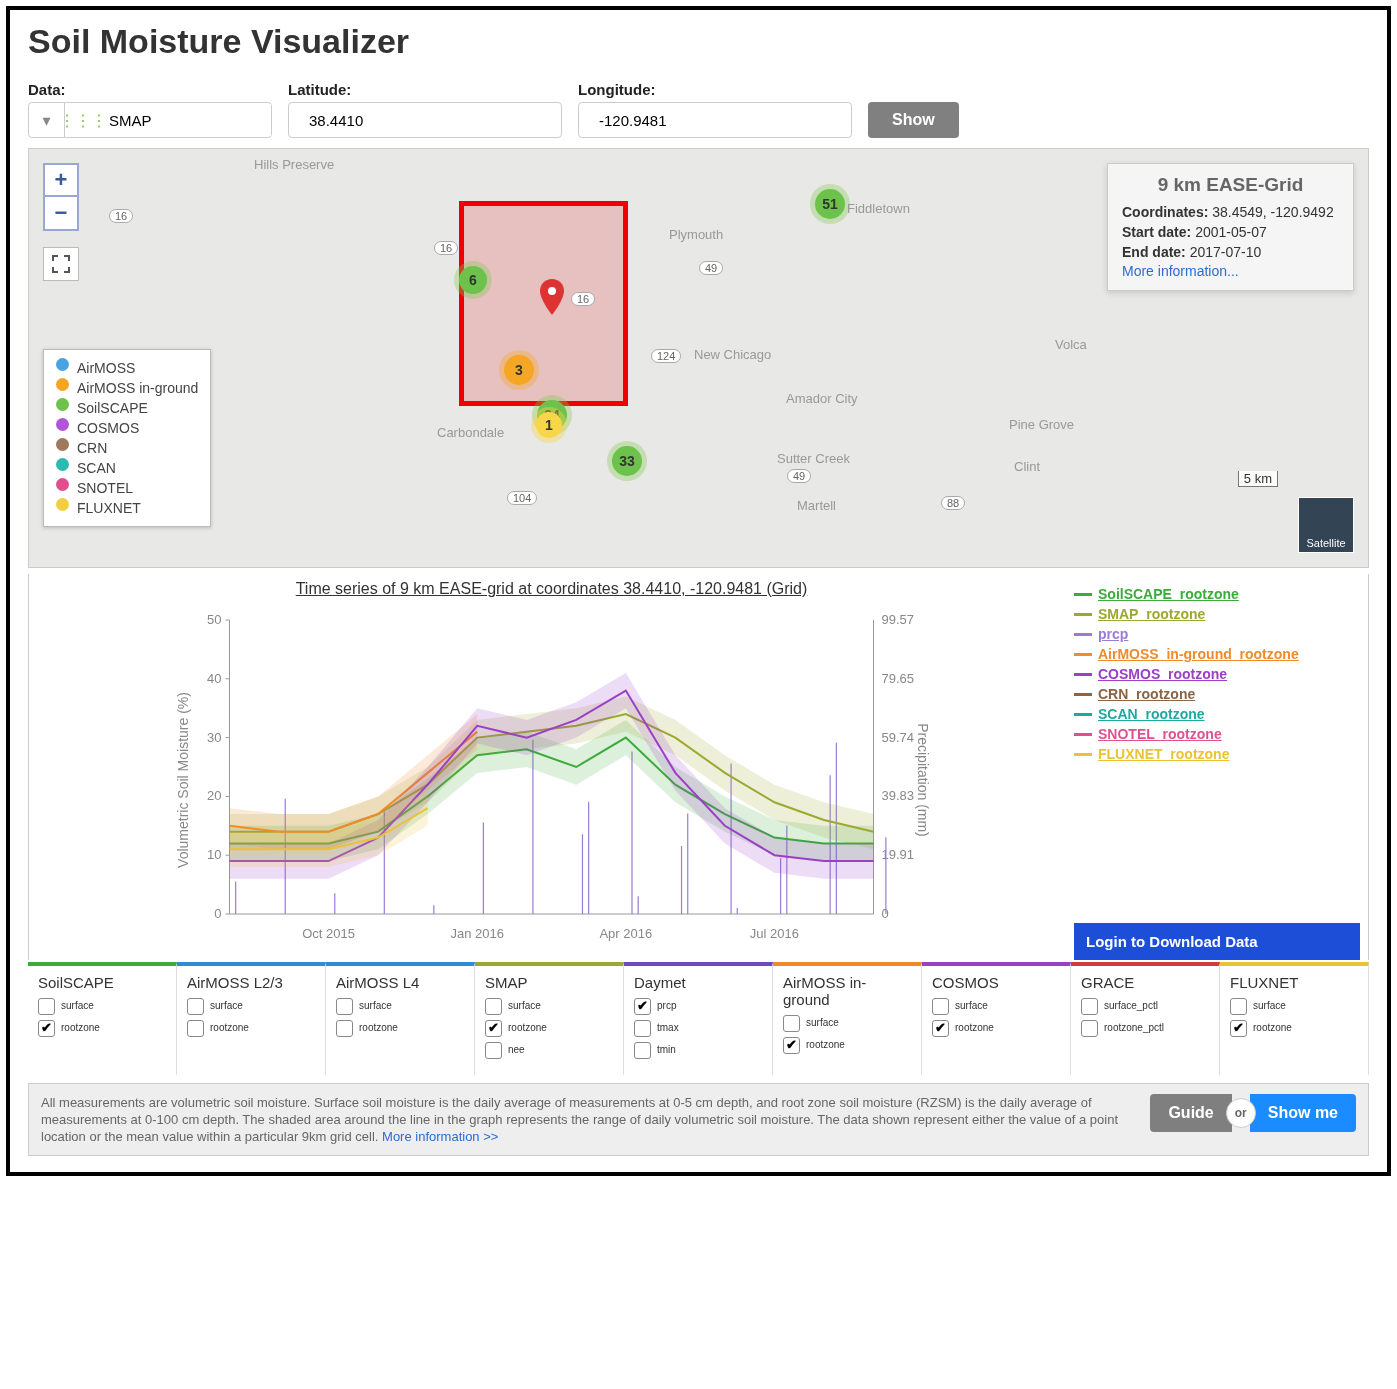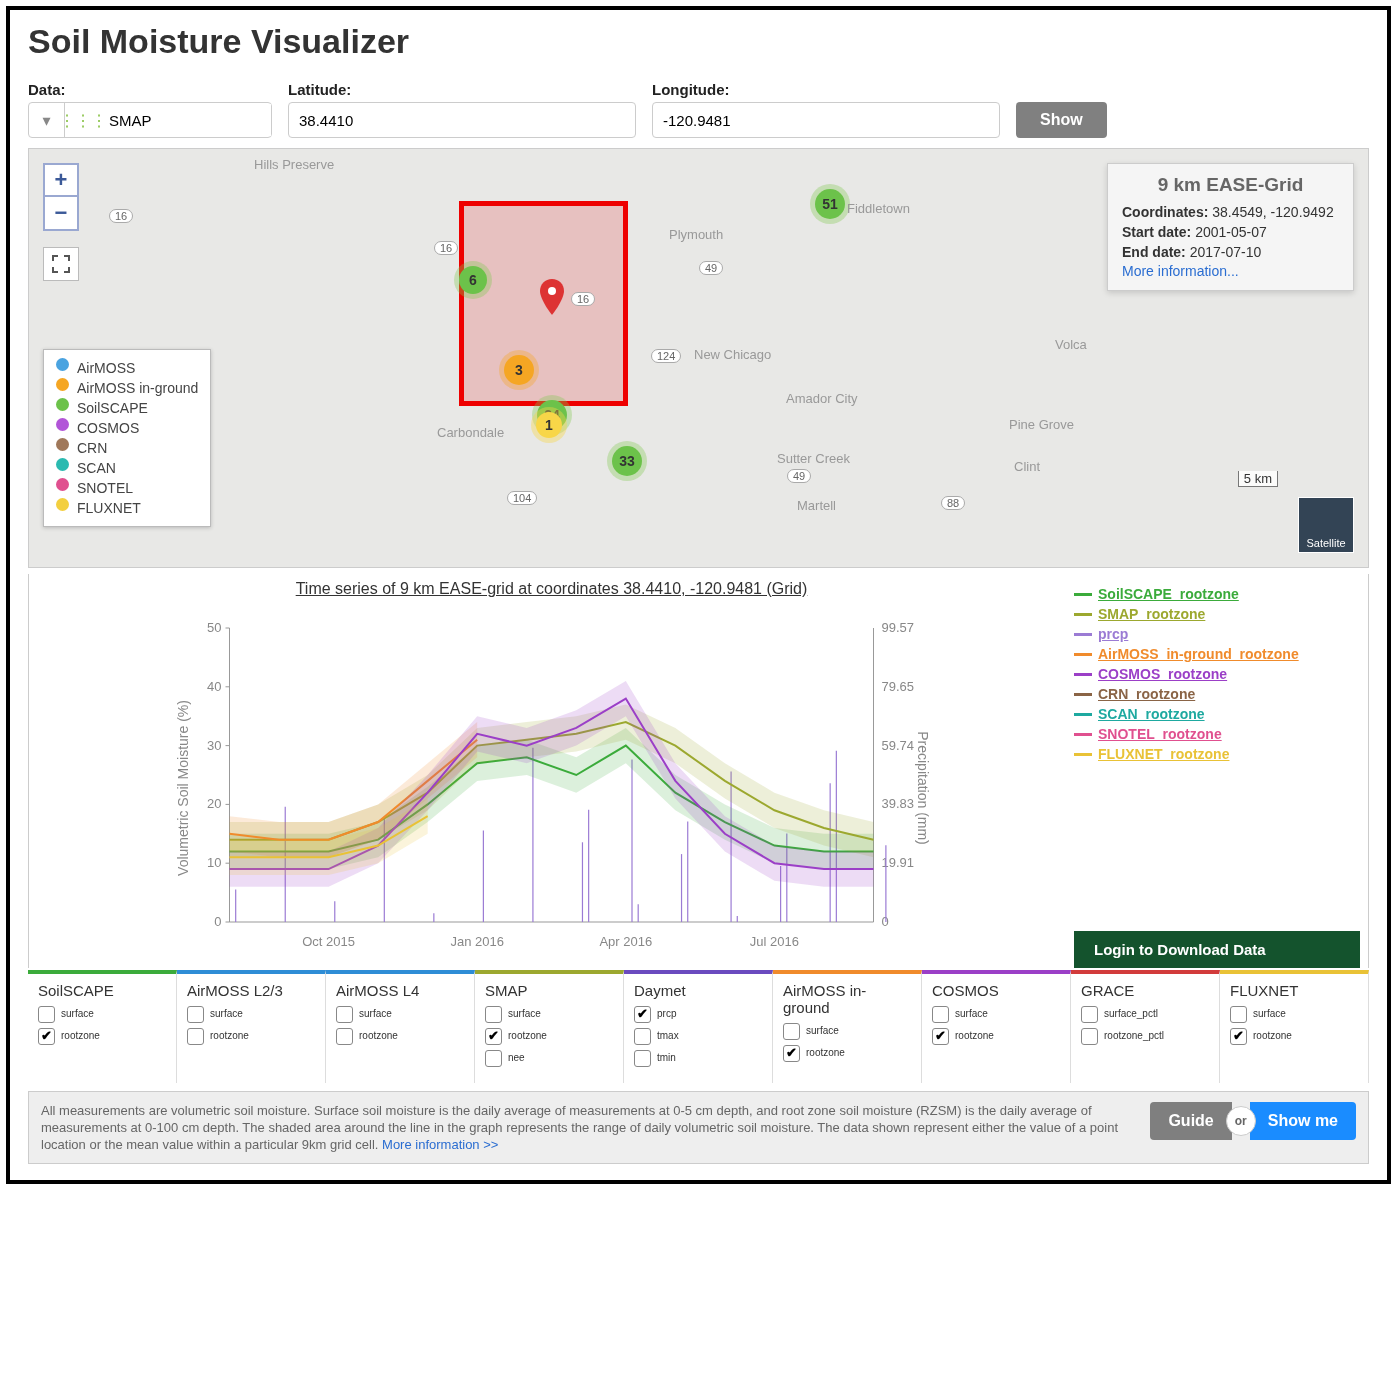--- a/index.html
+++ b/index.html
@@ -6,21 +6,21 @@
 body { font-family: "Helvetica Neue", Arial, sans-serif; background: #fff; padding: 6px; }
 .outer { border: 4px solid #000; padding: 12px 18px 16px 18px; }
 .title { font-size: 34px; font-weight: 700; color: #333; margin-bottom: 20px; }
 .controls { display: flex; gap: 16px; align-items: flex-end; margin-bottom: 10px; }
 .ctrl-group { display: flex; flex-direction: column; gap: 4px; }
 .ctrl-label { font-size: 15px; font-weight: 700; color: #222; }
 .select-wrap { display: flex; align-items: center; border: 1px solid #ccc; border-radius: 4px; background: #fff; height: 36px; }
 .select-wrap .filter { width: 36px; height: 34px; display:flex;align-items:center;justify-content:center;border-right:1px solid #ccc;color:#888; }
 .select-wrap .grid-icon { width: 36px; display:flex;align-items:center;justify-content:center;color:#8bc34a; font-size:16px;}
 .select-wrap input { border:none; height:32px; font-size:15px; padding:0 8px; width:170px; outline:none; }
-.text-input { border:1px solid #ccc; border-radius:4px; height:36px; padding:0 10px; font-size:15px; width:348px; }
+.text-input { border:1px solid #ccc; border-radius:4px; height:36px; padding:0 20px; font-size:15px; width:274px; }
 .show-btn { background:#808080; color:#fff; border:none; border-radius:4px; height:36px; padding:0 24px; font-size:16px; font-weight:700; cursor:pointer; }
 .map { position:relative; height:420px; background:#e8e8e6; border:1px solid #ccc; margin-bottom:6px; overflow:hidden; }
 .zoom-box { position:absolute; top:14px; left:14px; }
 .zoom-btn { width:36px; height:34px; background:#fff; border:2px solid #9aa8d1; color:#3b5998; font-size:22px; font-weight:700; display:flex;align-items:center;justify-content:center; cursor:pointer;}
 .zoom-btn + .zoom-btn { border-top:none; }
 .fs-btn { margin-top:16px; width:36px; height:34px; background:#fff; border:1px solid #bbb; display:flex;align-items:center;justify-content:center;color:#555; cursor:pointer;}
 .legend-box { position:absolute; left:14px; top:200px; background:#fff; border:1px solid #bbb; box-shadow:0 1px 4px rgba(0,0,0,.2); padding:8px 12px; }
 .legend-row { display:flex; gap:8px; font-size:14px; color:#444; line-height:20px;}
 .dot { width:13px; height:13px; border-radius:50%; display:inline-block; }
 .info-panel { position:absolute; right:14px; top:14px; width:247px; background:#f5f5f5; border:1px solid #ccc; box-shadow:0 2px 6px rgba(0,0,0,.15); padding:10px 14px; }
@@ -33,26 +33,26 @@
 .cluster { position:absolute; border-radius:50%; display:flex; align-items:center; justify-content:center; font-size:14px; font-weight:700; color:#333; box-shadow:0 0 0 5px rgba(128,200,80,.35);}
 .cluster.green { background:#6cc24a; }
 .cluster.orange { background:#f5a623; box-shadow:0 0 0 5px rgba(245,166,35,.35);}
 .cluster.yellow { background:#f8d648; box-shadow:0 0 0 5px rgba(248,214,72,.4);}
 .map-label { position:absolute; font-size:13px; color:#999; }
 .road-badge { position:absolute; font-size:11px; color:#666; border:1px solid #aaa; background:#fff; border-radius:9px; padding:0 5px;}
 .scale-bar { position:absolute; right:90px; bottom:80px; background:rgba(255,255,255,.8); border:1px solid #777; border-top:none; padding:0 5px; font-size:13px; color:#333;margin-left:47px;}
 .sat-btn { position:absolute; right:14px; bottom:14px; width:56px; height:56px; background:#345; border:1px solid #fff; color:#fff; font-size:11px; display:flex; align-items:flex-end; justify-content:center; padding-bottom:3px; cursor:pointer;}
 .chart-area { display:flex; border-left:1px solid #ccc; border-right:1px solid #ccc;}
 .chart-left { flex:1; padding:6px 4px 6px 10px; position:relative; }
-.chart-title { text-align:center; font-size:16px; text-decoration:underline; color:#333; margin-bottom:20px;}
+.chart-title { text-align:center; font-size:16px; text-decoration:underline; color:#333; margin-bottom:12px;}
 .chart-svg { width:100%; height:340px; }
 .chart-right { width:300px; padding:10px 8px 0 6px; display:flex; flex-direction:column;}
 .series-item { font-size:14px; font-weight:700; display:flex; align-items:center; gap:6px; line-height:20px; text-decoration:underline;}
 .series-line { width:18px; height:3px; display:inline-block; }
-.login-bar { background:#14532d; color:#fff; font-weight:700; padding:10px 20px; font-size:15px; margin-top:auto; cursor:pointer;}
+.login-bar { background:#1d4ed8; color:#fff; font-weight:700; padding:10px 12px; font-size:15px; margin-top:auto; cursor:pointer;}
 .selector-strip { display:flex; border-top:2px solid transparent; }
 .sel-col { flex:1; border-top:4px solid; padding:8px 10px 14px 10px; border-right:1px solid #ddd; }
 .sel-title { font-size:15px; color:#333; margin-bottom:4px;}
 .sel-opt { display:flex; align-items:center; gap:6px; font-size:10px; color:#333; line-height:22px;}
 .chk { width:17px; height:17px; border:1px solid #888; border-radius:3px; display:inline-flex; align-items:center; justify-content:center; font-size:13px; font-weight:900; cursor:pointer; background:#fff;}
 .chk.on::after { content:"✔"; color:#000; }
 .footer { background:#eee; border:1px solid #ccc; padding:10px 12px; display:flex; gap:16px; align-items:flex-start; margin-top:8px;}
 .footer-text { flex:1; font-size:13px; color:#666; line-height:17px;}
 .footer-link { color:#2a6dd1; text-decoration:none;}
 .guide-btn { background:#7f7f7f; color:#fff; border:none; font-weight:700; font-size:16px; padding:10px 18px; border-radius:4px 0 0 4px; cursor:pointer;}

